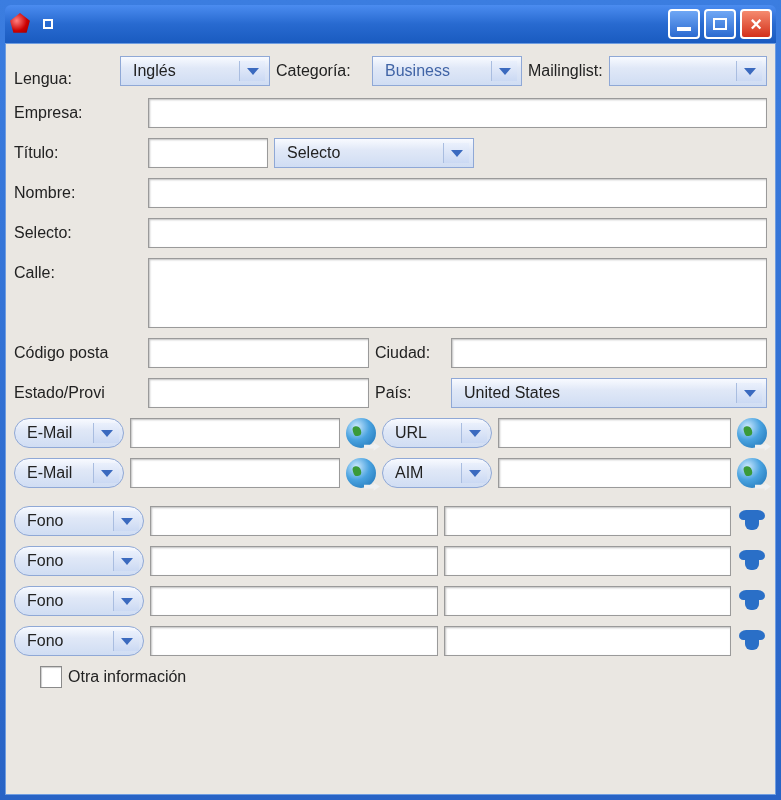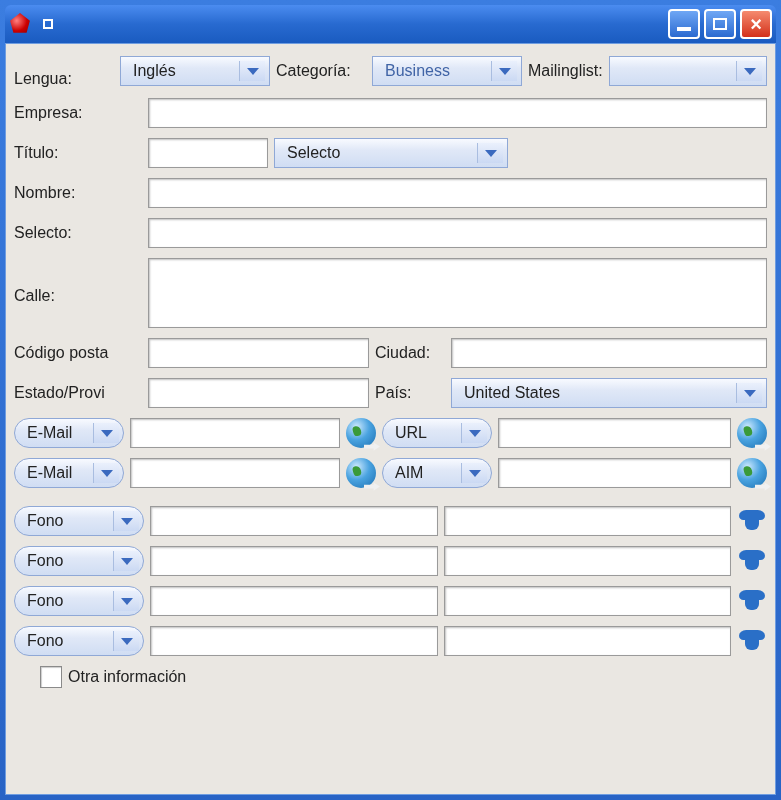--- a/index.html
+++ b/index.html
@@ -229,39 +229,39 @@
     </div>
 
     <div class="row">
       <span class="label w-std">Empresa:</span>
       <input class="text-input" value="" style="">
     </div>
 
     <div class="row">
       <span class="label w-std">Título:</span>
       <input class="text-input" style="max-width: 120px; flex: 0 0 auto;" value="">
-      <div class="combo" style="width:234px">
+      <div class="combo" style="width:200px">
         <span class="combo-text">Selecto</span>
         <div class="combo-btn">
             <div class="caret"></div>
           </div>
       </div>
     </div>
 
     <div class="row">
       <span class="label w-std">Nombre:</span>
       <input class="text-input" value="" style="">
     </div>
 
     <div class="row">
       <span class="label w-std">Selecto:</span>
       <input class="text-input" value="" style="">
     </div>
 
-    <div class="row" style="align-items:center">
+    <div class="row" style="align-items:flex-start">
       <span class="label w-std" style="padding-top:6px">Calle:</span>
       <div class="textarea"><span></span></div>
     </div>
 
     <div class="row">
       <span class="label w-std">Código posta</span>
       <input class="text-input" style="max-width: 230px; flex: 0 0 auto;" value="">
       <span class="label w-mid">Ciudad:</span>
       <input class="text-input" value="" style="">
     </div>

